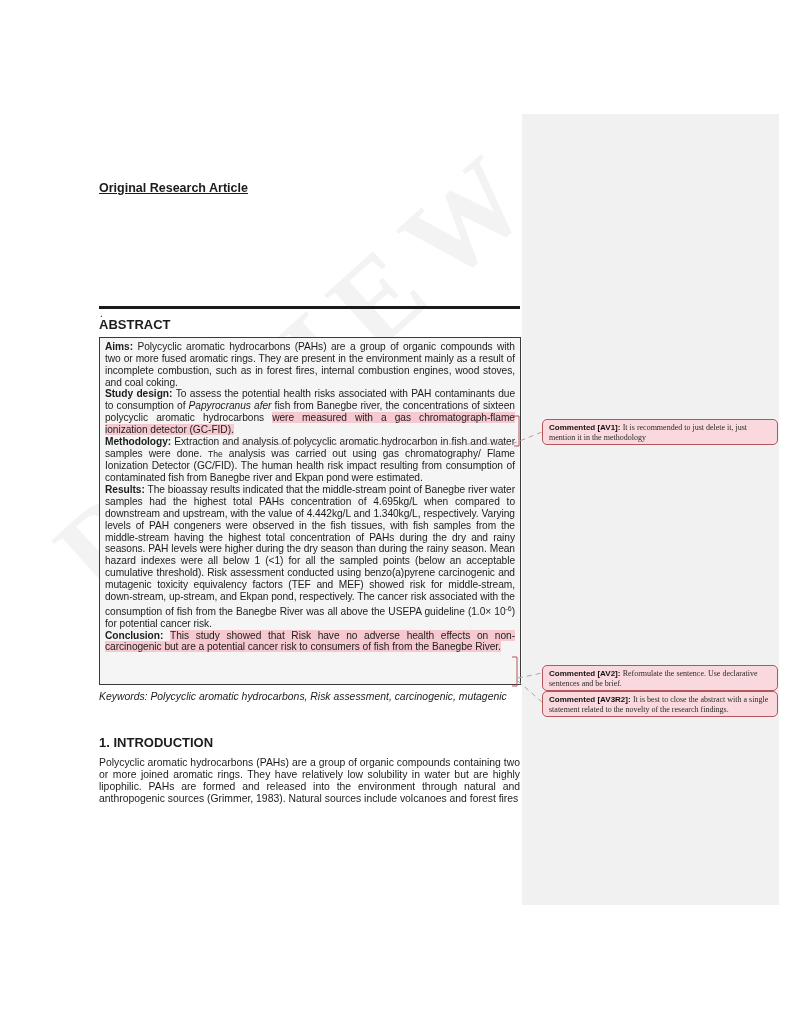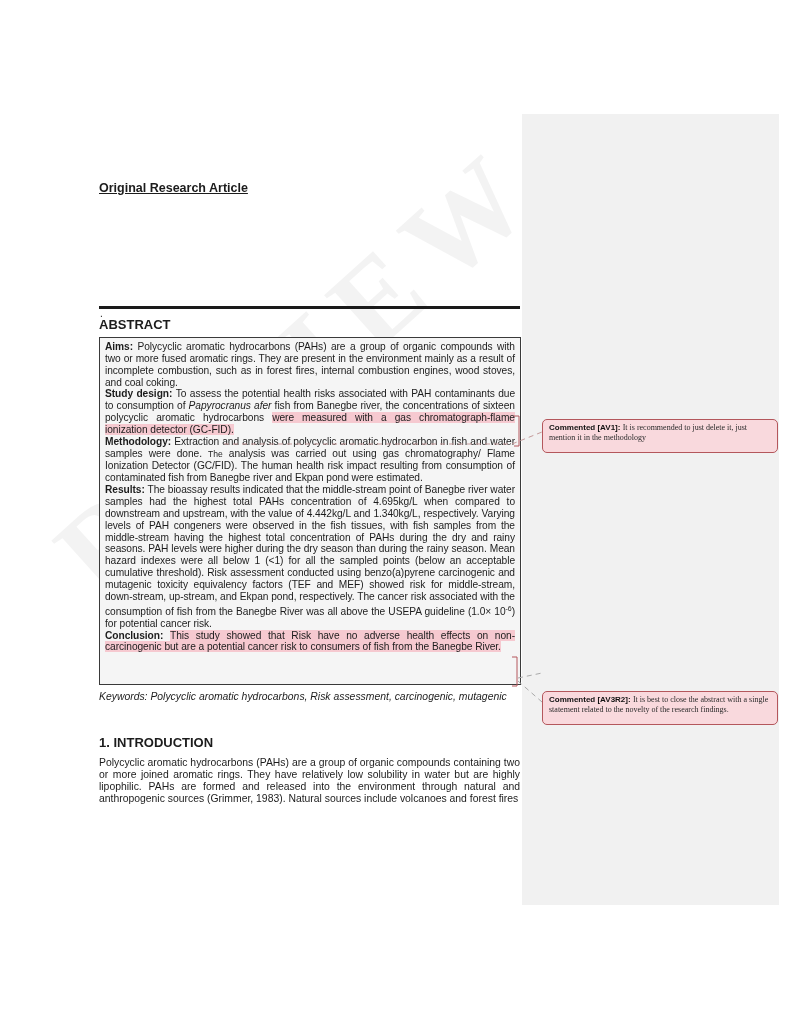--- a/index.html
+++ b/index.html
@@ -28,21 +28,21 @@
   .seg-italic{font-style:italic;}
   .seg-highlight{background:#f6c9d0;}
   .seg-small{font-size:8.6px;}
   .seg-sup{vertical-align:super;font-size:7px;}
   .keywords{position:absolute;left:99px;top:691px;width:421px;font-size:10.4px;font-style:italic;z-index:2;}
   .intro-heading{position:absolute;left:99px;top:735px;font-size:13px;font-weight:bold;z-index:2;}
   .intro-para{position:absolute;left:99px;top:757px;width:421px;font-size:10.4px;line-height:11.9px;
               text-align:justify;z-index:2;}
   .comment-card{position:absolute;left:542px;width:236px;box-sizing:border-box;
                 background:#f9d9dd;border:1.4px solid #b4575c;border-radius:5px;
-                padding:3px 6px 10px 6px;font-size:8px;line-height:9.6px;z-index:3;}
+                padding:3px 6px 2px 6px;font-size:8px;line-height:9.6px;z-index:3;}
   .comment-card .clabel{font-weight:bold;font-family:"Liberation Sans",sans-serif;color:#111;}
   .comment-card .ctext{font-family:"Liberation Serif",serif;color:#2a2a2a;}
   #connector-svg{position:absolute;left:0;top:0;width:791px;height:1024px;z-index:4;pointer-events:none;}
 </style>
 </head>
 <body>
 
 <div id="page">
 
   <div class="comment-pane"></div>
@@ -69,20 +69,24 @@
   <div class="keywords">Keywords: Polycyclic aromatic hydrocarbons, Risk assessment, carcinogenic, mutagenic</div>
 
   <div class="intro-heading">1. INTRODUCTION</div>
 
   <div class="intro-para">Polycyclic aromatic hydrocarbons (PAHs) are a group of organic compounds containing two or more joined aromatic rings. They have relatively low solubility in water but are highly lipophilic. PAHs are formed and released into the environment through natural and anthropogenic sources (Grimmer, 1983).  Natural sources include volcanoes and forest fires</div>
 
   <div class="comment-card" style="top:419px;">
     <span class="clabel">Commented [AV1]:</span>
     <span class="ctext">It is recommended to just delete it, just mention it in the methodology</span>
   </div>
+  <div class="comment-card" style="top:665px;">
+    <span class="clabel">Commented [AV2]:</span>
+    <span class="ctext">Reformulate the sentence. Use declarative sentences and be brief.</span>
+  </div>
   <div class="comment-card" style="top:691px;">
     <span class="clabel">Commented [AV3R2]:</span>
     <span class="ctext">It is best to close the abstract with a single statement related to the novelty of the research findings.</span>
   </div>
 
   <svg id="connector-svg">
 
     <path d="M514 416 L519 416 L519 446 L514 446" fill="none" stroke="#b4575c" stroke-width="1"></path>
 
     <polyline points="224,444 512,444 542,432" fill="none" stroke="#c49a9a" stroke-width="1" stroke-dasharray="5,4"></polyline>

